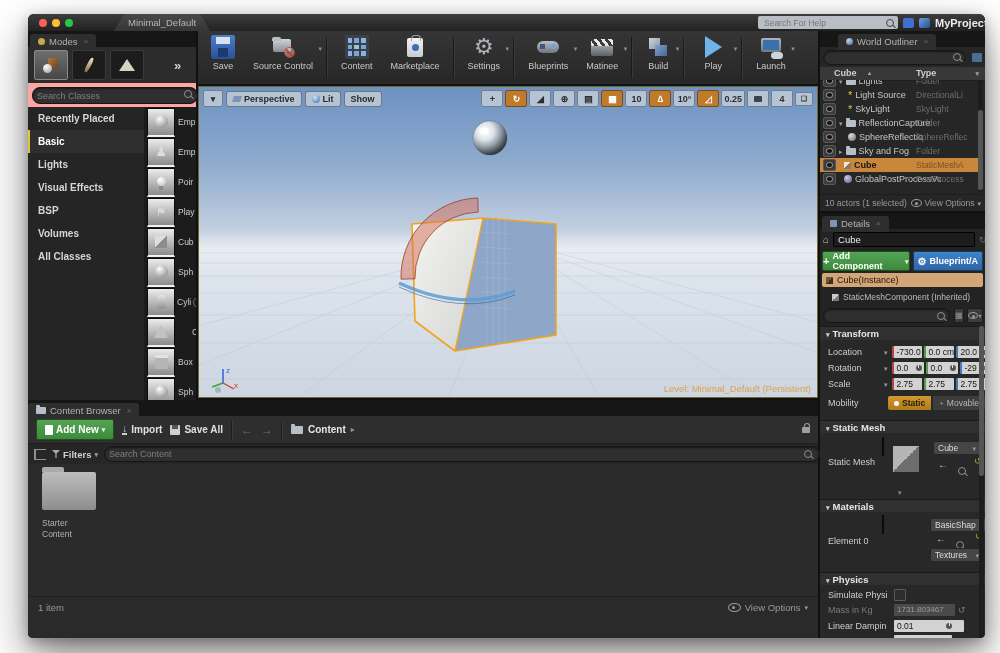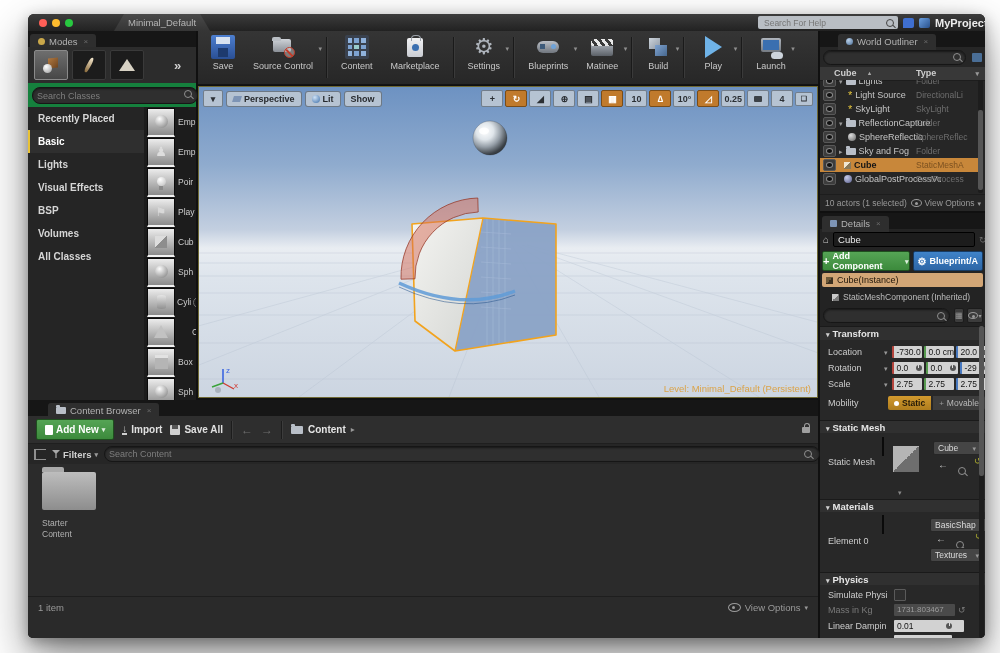--- a/index.html
+++ b/index.html
@@ -108,21 +108,21 @@
       <div style="display:flex;align-items:center;width:132px;height:13px;background:#b9bec4;border-radius:2px;padding:0 4px">
         <input style="flex: 1 1 0%; border: none; background: transparent; font-size: 8.5px; color: rgb(51, 51, 51); outline: none; font-family: inherit;" placeholder="Search For Help">
         <span class="mag dark"></span>
       </div>
       <span style="width:11px;height:10px;background:#3f6fd0;border-radius:2px 2px 2px 0"></span>
       <span style="width:11px;height:10px;background:linear-gradient(135deg,#6ba0e0,#28508c);border-radius:2px"></span>
       <span style="color:#ececec;font-size:11px;font-weight:bold">MyProject</span>
     </div>
   </div>
 
-  <div class="abs panel" style="left:0;top:17px;width:168px;height:371px;background:#15803d">
+  <div class="abs panel" style="left:0;top:17px;width:168px;height:371px;background:#fca5a5">
     <div class="tabstrip abs" style="left:0;top:0;width:168px;height:16px">
       <span class="ptab" style="margin-left:2px">
         <span style="width:7px;height:7px;border-radius:50%;background:#caa84a;display:inline-block"></span>
         <span>Modes</span>
             <span class="x">×</span>
       </span>
     </div>
     <div class="abs" style="left:0;top:16px;width:168px;height:36px;background:#2c2c2c;display:flex;align-items:center;gap:4px;padding-left:6px;box-sizing:border-box">
       <div class="modebtn sel">
         <span style="position:relative;width:16px;height:14px">
@@ -416,21 +416,21 @@
       <line x1="16" y1="18" x2="27" y2="24" stroke="#d03a30" stroke-width="1.4"></line>
       <line x1="16" y1="18" x2="5" y2="22" stroke="#3aa33a" stroke-width="1.4"></line>
       <text x="19" y="8" fill="#3b66e0" font-size="8" font-family="Liberation Sans">z</text>
       <text x="27" y="23" fill="#d03a30" font-size="8" font-family="Liberation Sans">x</text>
       <circle cx="11" cy="25" r="3" fill="#9aa3ad" opacity="0.7"></circle>
     </svg>
   </div>
 
   <div class="abs panel" style="left:0;top:386px;width:790px;height:238px;background:#2b2b2b">
     <div class="tabstrip abs" style="left:0;top:0;width:790px;height:16px">
-      <span class="ptab" style="margin-left:20px">
+      <span class="ptab" style="margin-left:0">
         <span class="minifolder"></span>
         <span>Content Browser</span>
             <span class="x">×</span>
       </span>
     </div>
     <div class="abs" style="left:0;top:16px;width:790px;height:28px;background:#2e2e2e;border-bottom:1px solid #1f1f1f;display:flex;align-items:center;gap:8px;padding:0 8px;box-sizing:border-box">
       <span class="gbtn" style="height:19px;padding:0 8px;font-size:10px">
         <span style="width:8px;height:10px;background:#fff;border-radius:1px;display:inline-block"></span>
         <span>Add New</span>
             <span class="chev" style="color:#dff0df">▾</span>

